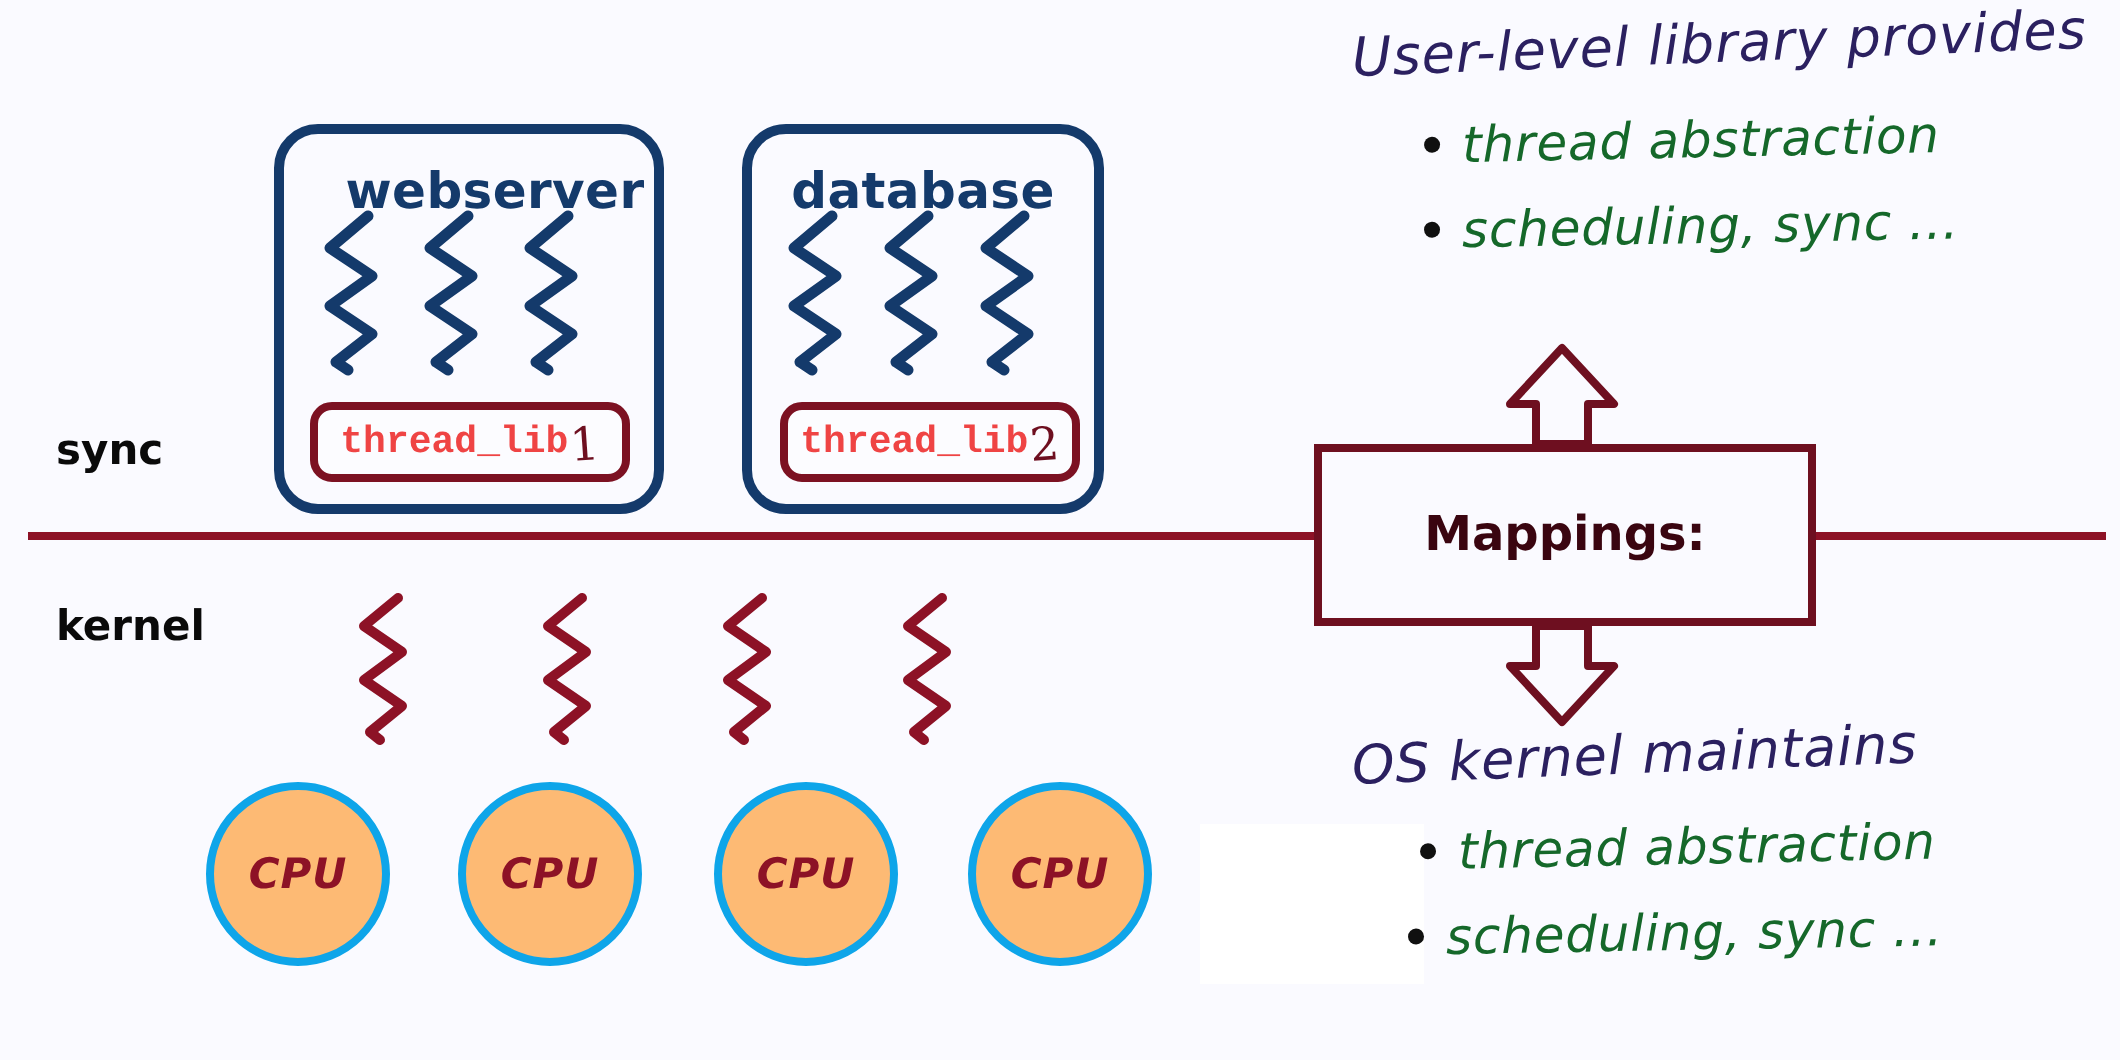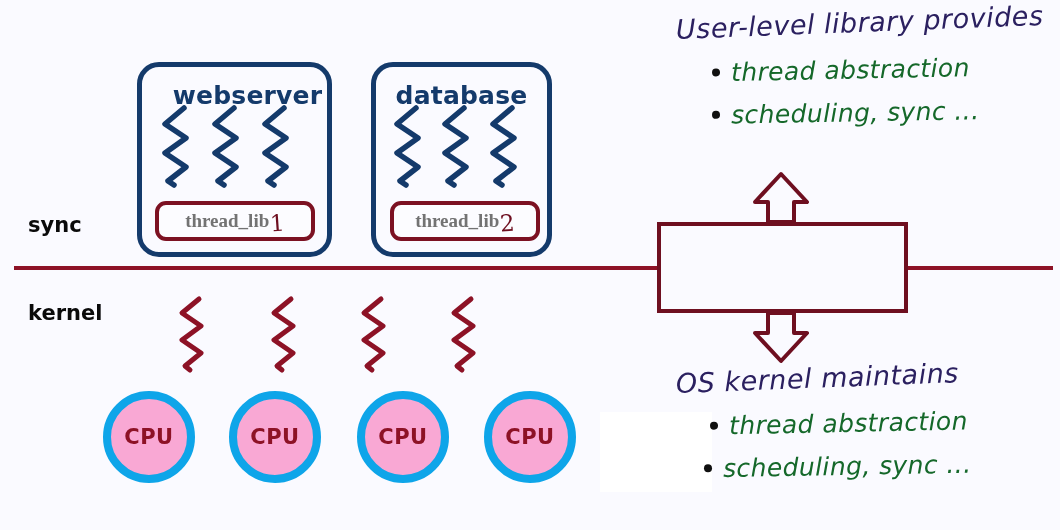--- a/index.html
+++ b/index.html
@@ -44,25 +44,25 @@
     position: absolute;
     border: 4px solid #7c1122;
     border-radius: 11px;
     background: #fcfcff;
     box-sizing: border-box;
     display: flex;
     align-items: center;
     justify-content: center;
   }
   .lib-label {
-    color: #737373;
+    color: #ef4444;
     font-weight: bold;
     font-size: 19px;
     white-space: nowrap;
-    font-family: Liberation Serif, serif;
+    font-family: Liberation Mono, monospace;
   }
   .lib-num {
     color: #6e0f20;
     font-size: 23px;
     font-weight: normal;
     font-family: "DejaVu Serif", serif;
     display: inline-block;
     transform: translateY(2px) rotate(-4deg);
     margin-left: 1px;
   }
@@ -102,27 +102,28 @@
     line-height: 1.28;
   }
   .map-line.l1 { font-size: 24px; }
   .map-line.l2 { font-size: 24px; }
 
   
   .cpu {
     position: absolute;
     width: 92px;
     height: 92px;
-    border: 8px solid #0ea5e9;
+    border: 4px solid #0ea5e9;
     border-radius: 50%;
     box-sizing: border-box;
-    background: #f9a8d4;
+    background: #fdba74;
     display: flex;
     align-items: center;
     justify-content: center;
+    font-style: italic;
   }
   .cpu-label {
     color: #8d1226;
     font-weight: bold;
     font-size: 21px;
     letter-spacing: 0.5px;
     font-family: "DejaVu Sans", sans-serif;
   }
 
   
@@ -212,20 +213,21 @@
   <div class="zone-label" style="left:28px; top:301px;">kernel</div>
 
   <div class="divider" style="left:14px; top:266px; width:646px;"></div>
   <div class="divider" style="left:908px; top:266px; width:145px;"></div>
 
   <svg style="position:absolute; left:752px; top:172px;" width="58" height="52" viewBox="0 0 58 52">
     <path d="M29 2 L55 30 L42 30 L42 50 L16 50 L16 30 L3 30 Z" fill="#fafaff" stroke="#6e0f20" stroke-width="4" stroke-linejoin="round"></path>
   </svg>
 
   <div class="map-box" style="left:657px; top:222px; width:251px; height:91px;">
+    <div class="map-line l1">Mappings:</div>
   </div>
 
   <svg style="position:absolute; left:752px; top:311px;" width="58" height="52" viewBox="0 0 58 52">
     <path d="M29 50 L55 22 L42 22 L42 2 L16 2 L16 22 L3 22 Z" fill="#fafaff" stroke="#6e0f20" stroke-width="4" stroke-linejoin="round"></path>
   </svg>
 
   <svg style="position:absolute; left:178px; top:296px;" width="320" height="78" viewBox="0 0 320 78">
     <g fill="none" stroke="#8d1226" stroke-width="5" stroke-linecap="round" stroke-linejoin="round">
       <path d="M21 3 L4 17 L23 30 L4 44 L23 57 L7 70 L12 74"></path>
       <path d="M113 3 L96 17 L115 30 L96 44 L115 57 L99 70 L104 74"></path>

